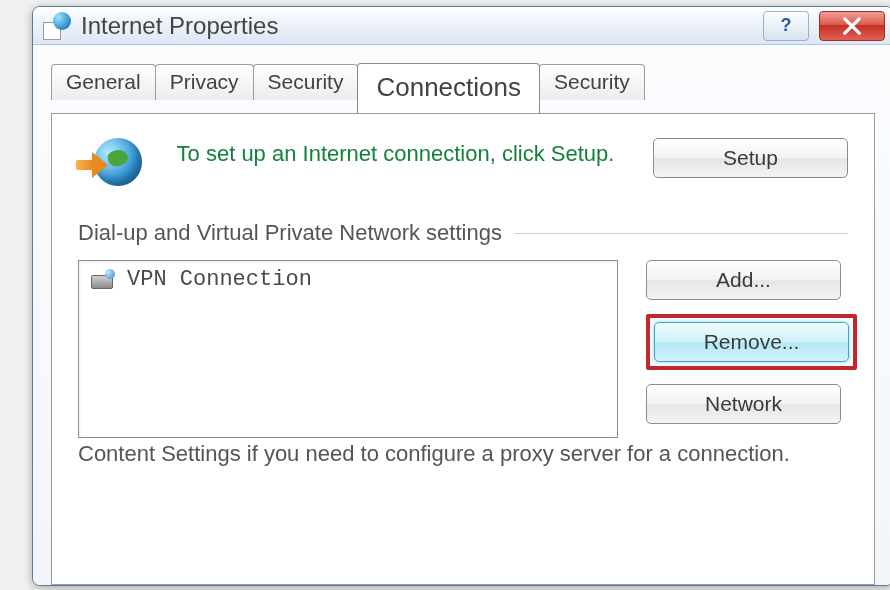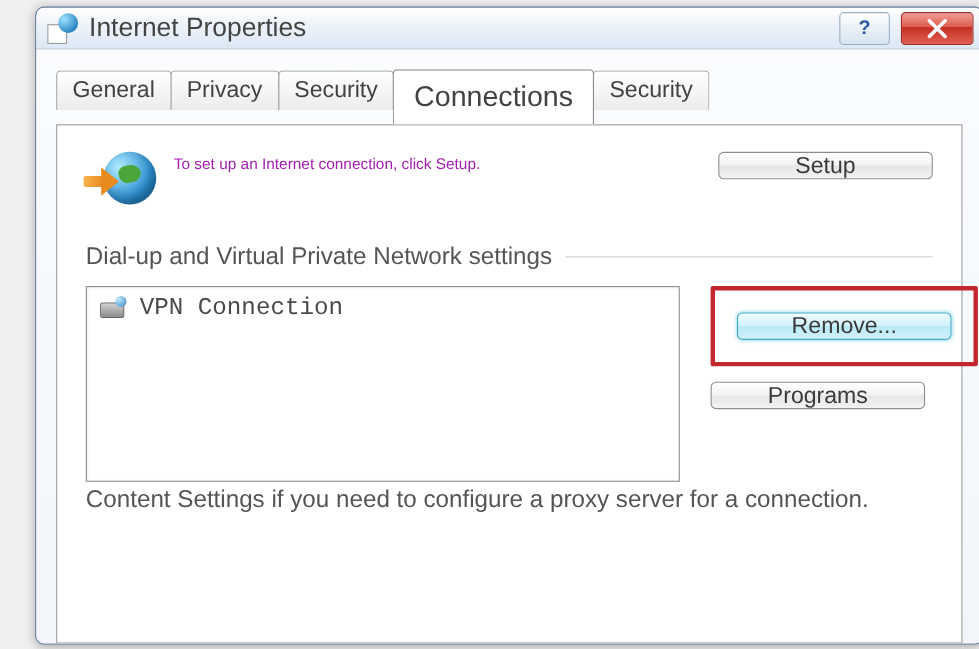--- a/index.html
+++ b/index.html
@@ -164,28 +164,29 @@
   .net-icon .arrow::after {
     content: "";
     position: absolute;
     left: 16px; top: -4px;
     border-left: 16px solid #e88a1e;
     border-top: 13px solid transparent;
     border-bottom: 13px solid transparent;
   }
   .setup-text {
     flex: 1;
-    font-size: 14px;
-    color: #a21caf;
+    font-size: 22px;
+    color: #15803d;
     line-height: 1.3;
     padding-top: 2px;
+    text-align: center;
   }
   .btn {
     width: 195px;
-    height: 25px;
+    height: 40px;
     background: linear-gradient(to bottom, #ffffff 0%, #f3f3f3 48%, #e6e6e6 52%, #f3f3f3 100%);
     border: 1px solid #8c8c8c;
     border-radius: 5px;
     font-size: 21px;
     color: #3a3a3a;
     display: flex;
     align-items: center;
     justify-content: center;
     cursor: pointer;
     flex: none;
@@ -258,21 +259,21 @@
 
   .side-buttons {
     display: flex;
     flex-direction: column;
     margin-left: 28px;
   }
   .side-buttons .btn { margin-left: 0; margin-bottom: 14px; }
 
   .highlight-wrap {
     border: 4px solid #c1272d;
-    padding: 20px;
+    padding: 4px;
     border-radius: 2px;
     margin-bottom: 14px;
   }
   .highlight-wrap .btn {
     margin-bottom: 0;
     background: linear-gradient(to bottom, #eefcff 0%, #d2f2fb 48%, #b6e9f6 52%, #d2f2fb 100%);
     border-color: #3fa7c7;
     box-shadow: 0 0 4px #7fd4ec, inset 0 1px 0 #fff;
   }
 
@@ -336,24 +337,25 @@
       </div>
 
       <div class="group-body">
         <div class="listbox">
           <div class="listitem">
             <span class="conn-icon"></span>
             <span>VPN Connection</span>
           </div>
         </div>
         <div class="side-buttons">
+          <div class="btn">Add...</div>
           <div class="highlight-wrap">
             <div class="btn">Remove...</div>
           </div>
-          <div class="btn">Programs</div>
+          <div class="btn">Network</div>
         </div>
       </div>
 
       <div class="settings-row">
         <div class="settings-text">Content Settings if you need to configure a proxy server for a connection.</div>
       </div>
 
     </div>
 
   </div>

